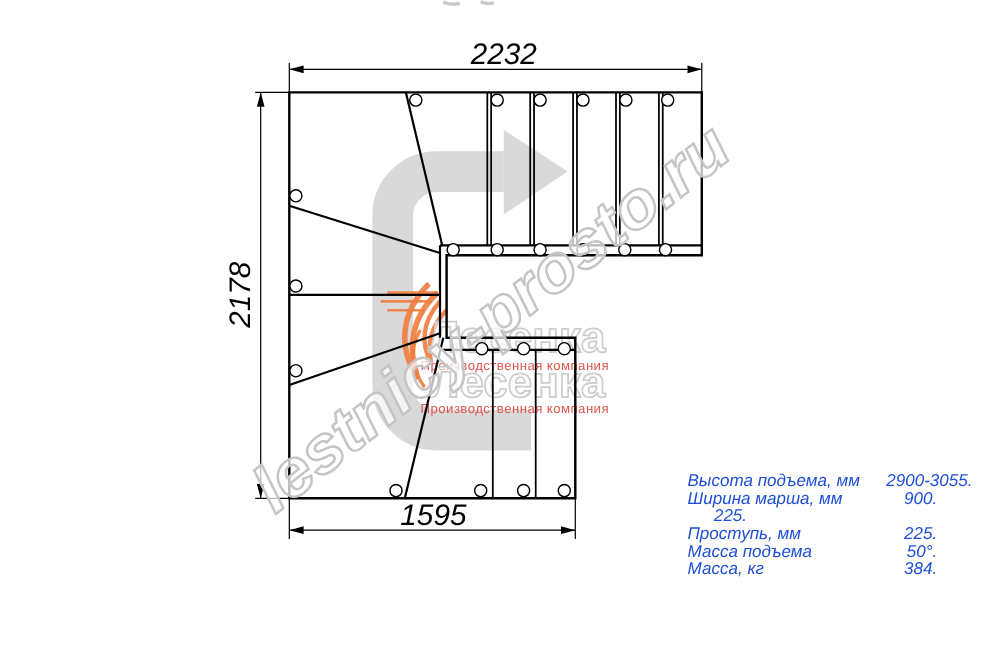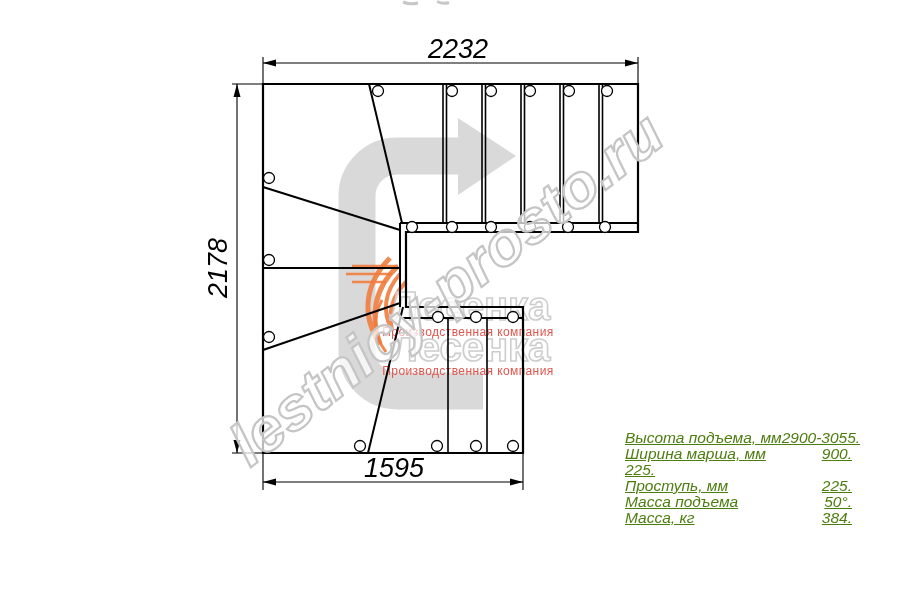--- a/index.html
+++ b/index.html
@@ -22,24 +22,24 @@
   
   .wm      {font:italic 700 60px "Liberation Sans", sans-serif;
             fill:#fff;fill-opacity:.72;stroke:#c5c5c5;stroke-width:2.2;}
   .logobig {font:700 40px "Liberation Sans", sans-serif;
             fill:#fff;fill-opacity:.55;stroke:#cdcdcd;stroke-width:1.6;}
   .logocap {font:12px "Liberation Sans", sans-serif;fill:#e0554d;letter-spacing:.4px;}
   .flame   {stroke:#ef7c3e;fill:none;opacity:.9;}
   .artifact{stroke:#b9b9b9;stroke-width:3;fill:none;opacity:.8;}
   
   .specs{position:absolute;left:625px;top:430px;width:227px;
-         font:italic 15.5px "Liberation Sans", sans-serif;color:#4d7c0f;text-decoration:underline;}
+         font:italic 15.5px "Liberation Sans", sans-serif;color:#1d4ed8;}
   .spec-row{display:flex;justify-content:space-between;height:16px;line-height:16px;}
   .spec-label{white-space:nowrap;}
-  .spec-value{white-space:nowrap;text-align:left;}
+  .spec-value{white-space:nowrap;text-align:left;margin-left:24px;}
 </style>
 </head>
 <body>
 
 <div class="canvas">
 
   <svg width="900" height="600" viewBox="0 0 900 600">
 
     <g>
       <path class="dirarrow" d="M 483 391 H 397 A 40 40 0 0 1 357 351 V 196 A 40 40 0 0 1 397 156 H 458"></path>

